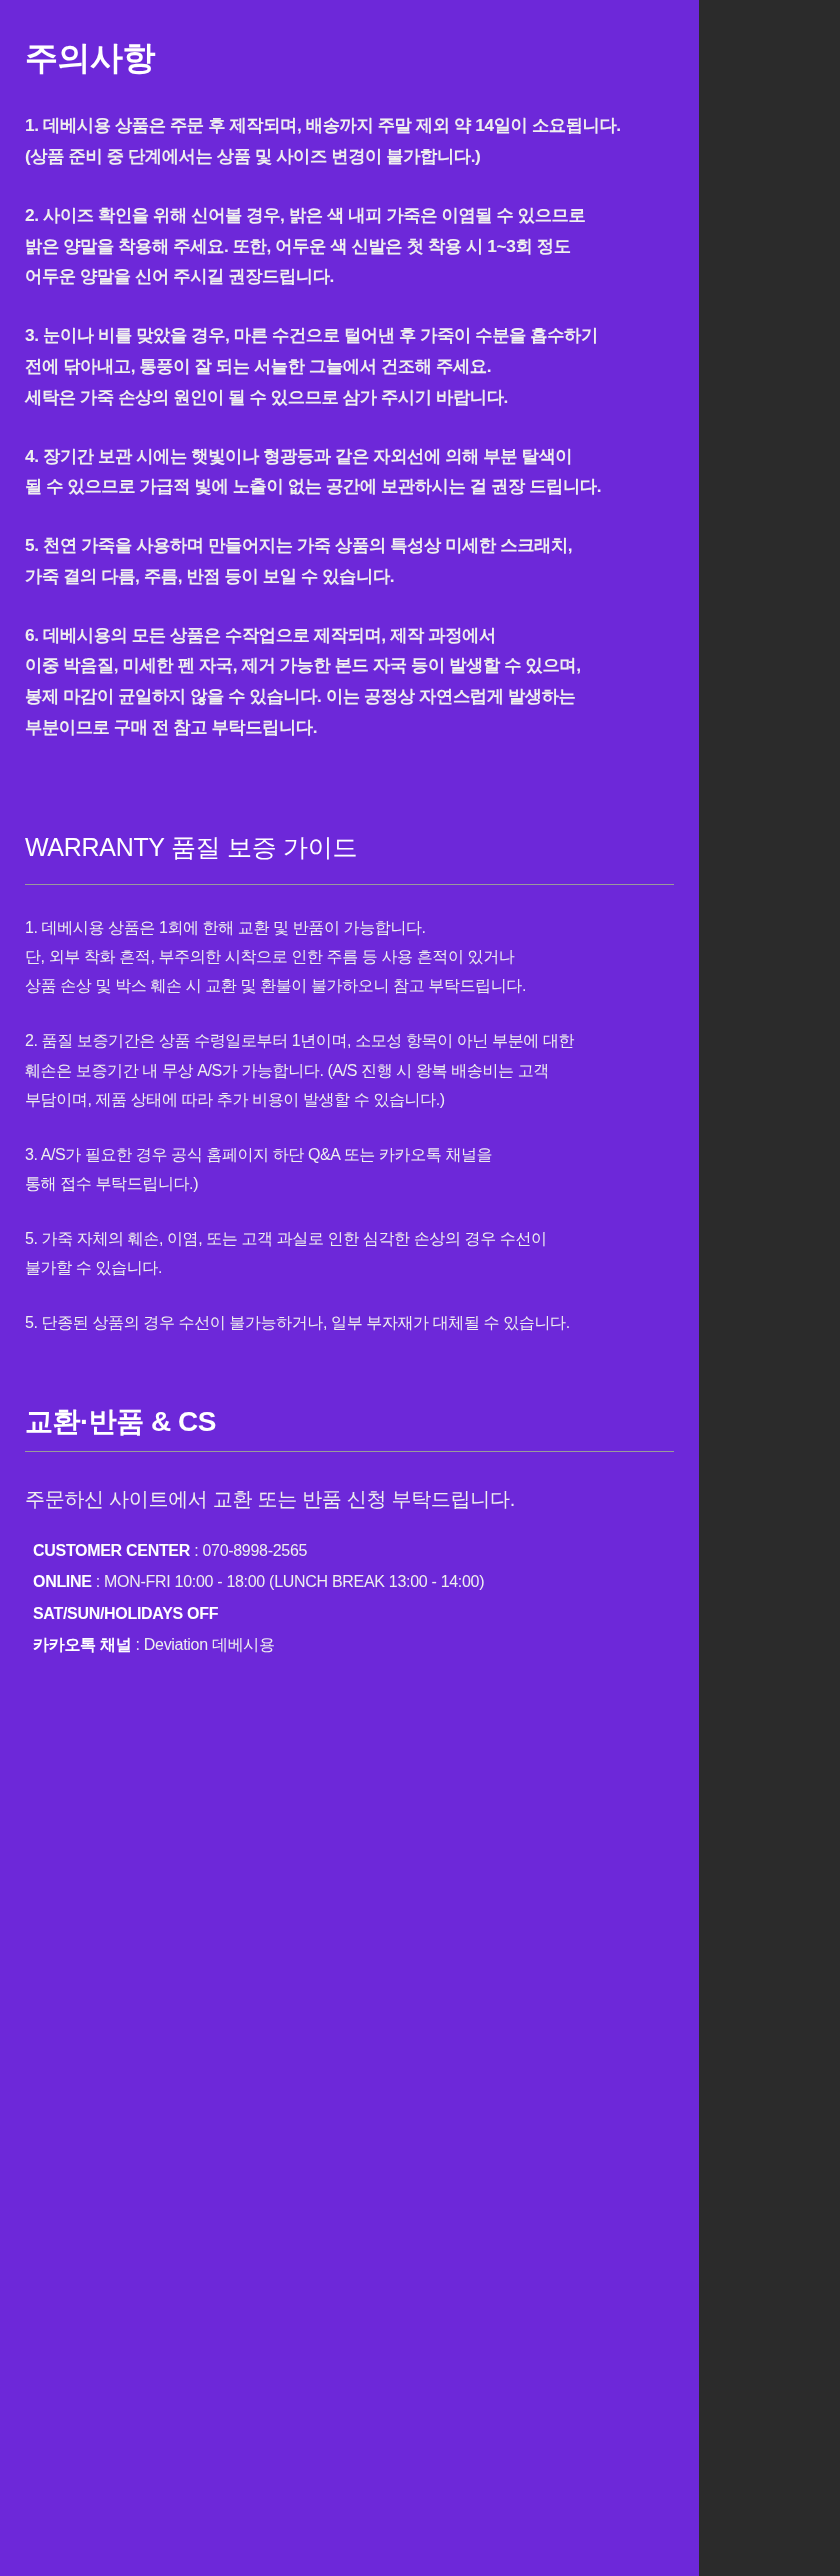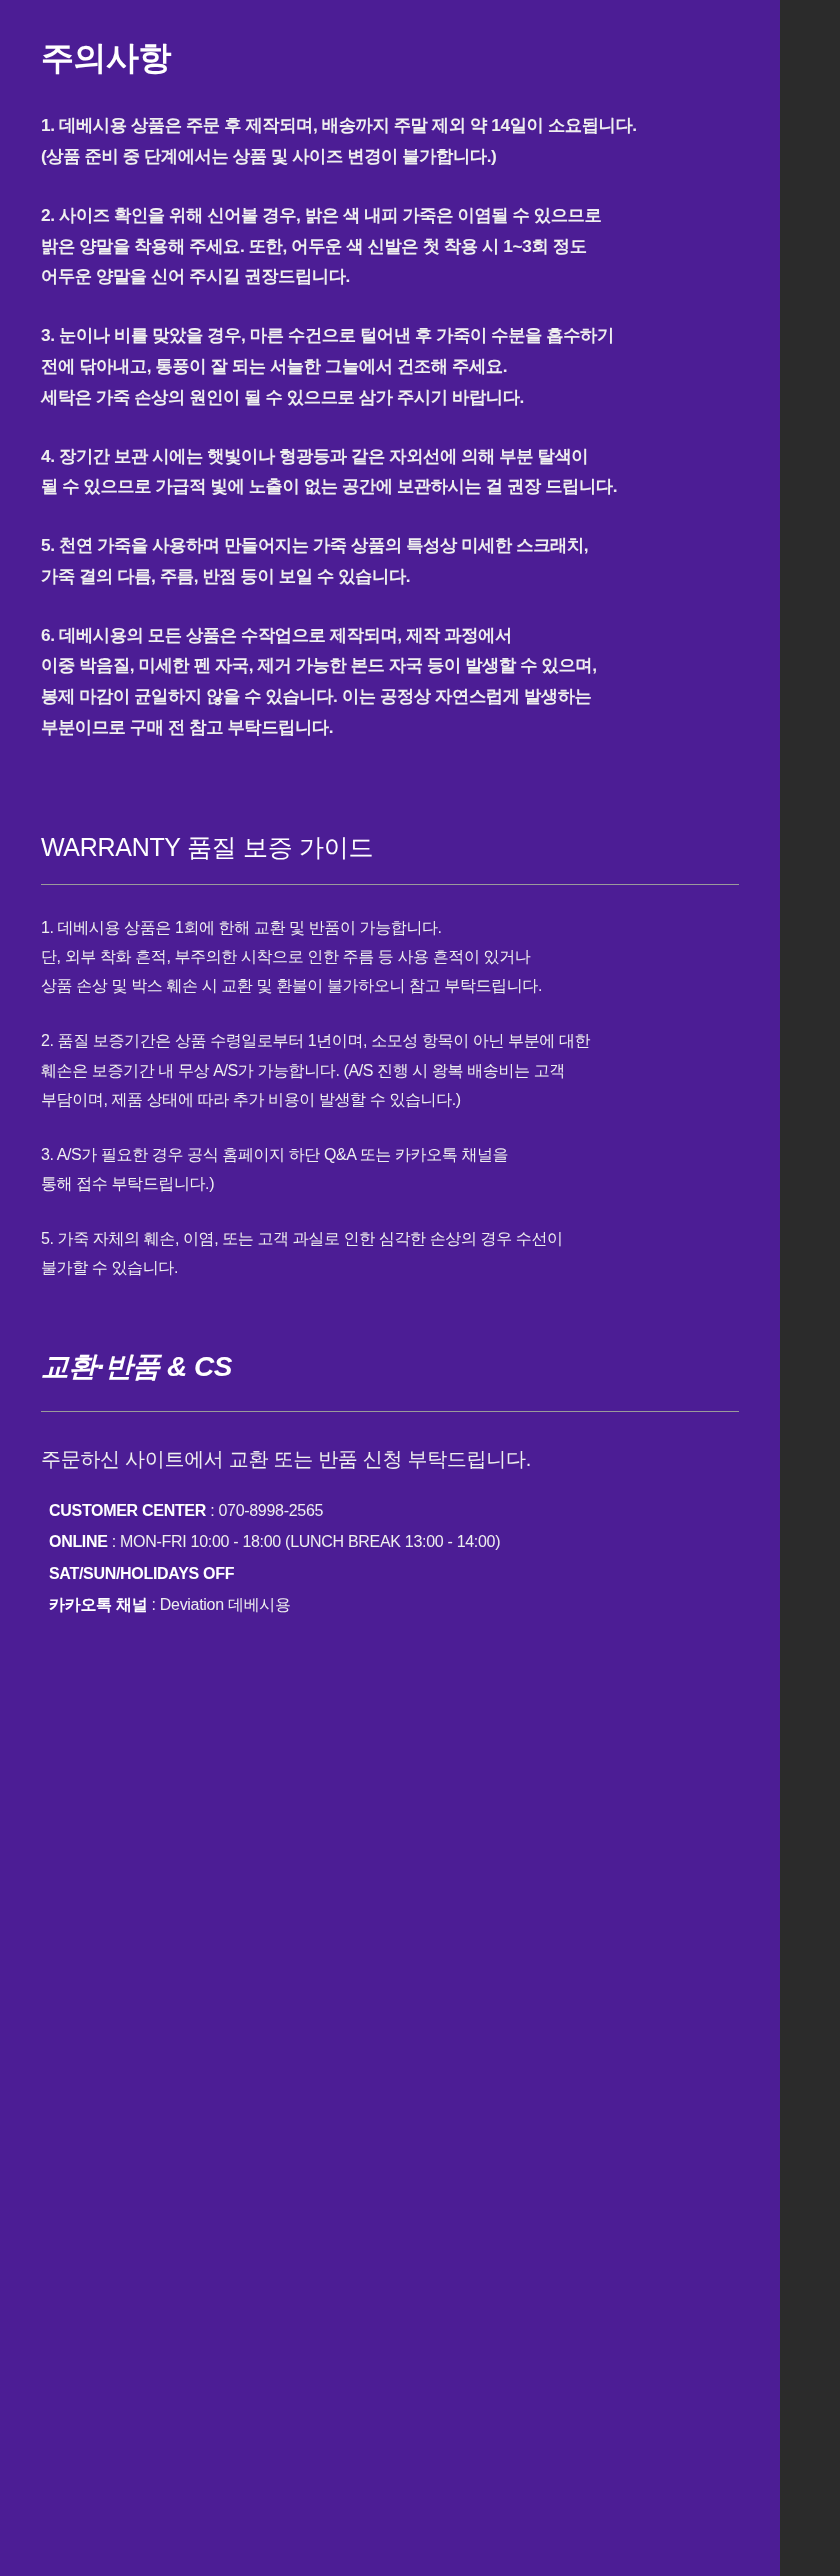--- a/index.html
+++ b/index.html
@@ -6,26 +6,26 @@
     margin: 0;
     padding: 0;
   }
   body {
     width: 841px;
     background: #2b2b2b;
     font-family: "Liberation Sans", sans-serif;
     -webkit-font-smoothing: antialiased;
   }
   .page {
-    width: 780px;
+    width: 699px;
     min-height: 2576px;
-    background: #4c1d95;
+    background: #6d28d9;
     color: #ffffff;
     box-sizing: border-box;
-    padding: 0 41px;
+    padding: 0 25px;
     position: relative;
   }
 
   
   .sec-notice {
     padding-top: 37px;
   }
   .title-lg {
     font-size: 33px;
     font-weight: bold;
@@ -141,24 +141,25 @@
     <p class="para-sm">1. 데베시용 상품은 1회에 한해 교환 및 반품이 가능합니다.
 단, 외부 착화 흔적, 부주의한 시착으로 인한 주름 등 사용 흔적이 있거나
 상품 손상 및 박스 훼손 시 교환 및 환불이 불가하오니 참고 부탁드립니다.</p>
     <p class="para-sm">2. 품질 보증기간은 상품 수령일로부터 1년이며, 소모성 항목이 아닌 부분에 대한
 훼손은 보증기간 내 무상 A/S가 가능합니다. (A/S 진행 시 왕복 배송비는 고객
 부담이며, 제품 상태에 따라 추가 비용이 발생할 수 있습니다.)</p>
     <p class="para-sm">3. A/S가 필요한 경우 공식 홈페이지 하단 Q&amp;A 또는 카카오톡 채널을
 통해 접수 부탁드립니다.)</p>
     <p class="para-sm">5. 가죽 자체의 훼손, 이염, 또는 고객 과실로 인한 심각한 손상의 경우 수선이
 불가할 수 있습니다.</p>
+    <p class="para-sm">5. 단종된 상품의 경우 수선이 불가능하거나, 일부 부자재가 대체될 수 있습니다.</p>
   </section>
 
   <section class="sec-cs">
-    <h2 class="title-lg" style="font-size:28px;margin-bottom:27px;font-style:italic;">교환·반품 &amp; CS</h2>
+    <h2 class="title-lg" style="font-size:28px;margin-bottom:12px;">교환·반품 &amp; CS</h2>
     <hr class="rule">
 
     <p class="cs-intro">주문하신 사이트에서 교환 또는 반품 신청 부탁드립니다.</p>
 
     <ul class="cs-list">
       <li class="cs-line">
         <span class="lbl">CUSTOMER CENTER</span><span> : </span><span>070-8998-2565</span>
       </li>
       <li class="cs-line">
         <span class="lbl">ONLINE</span><span> : </span><span>MON-FRI 10:00 - 18:00 (LUNCH BREAK 13:00 - 14:00)</span>

